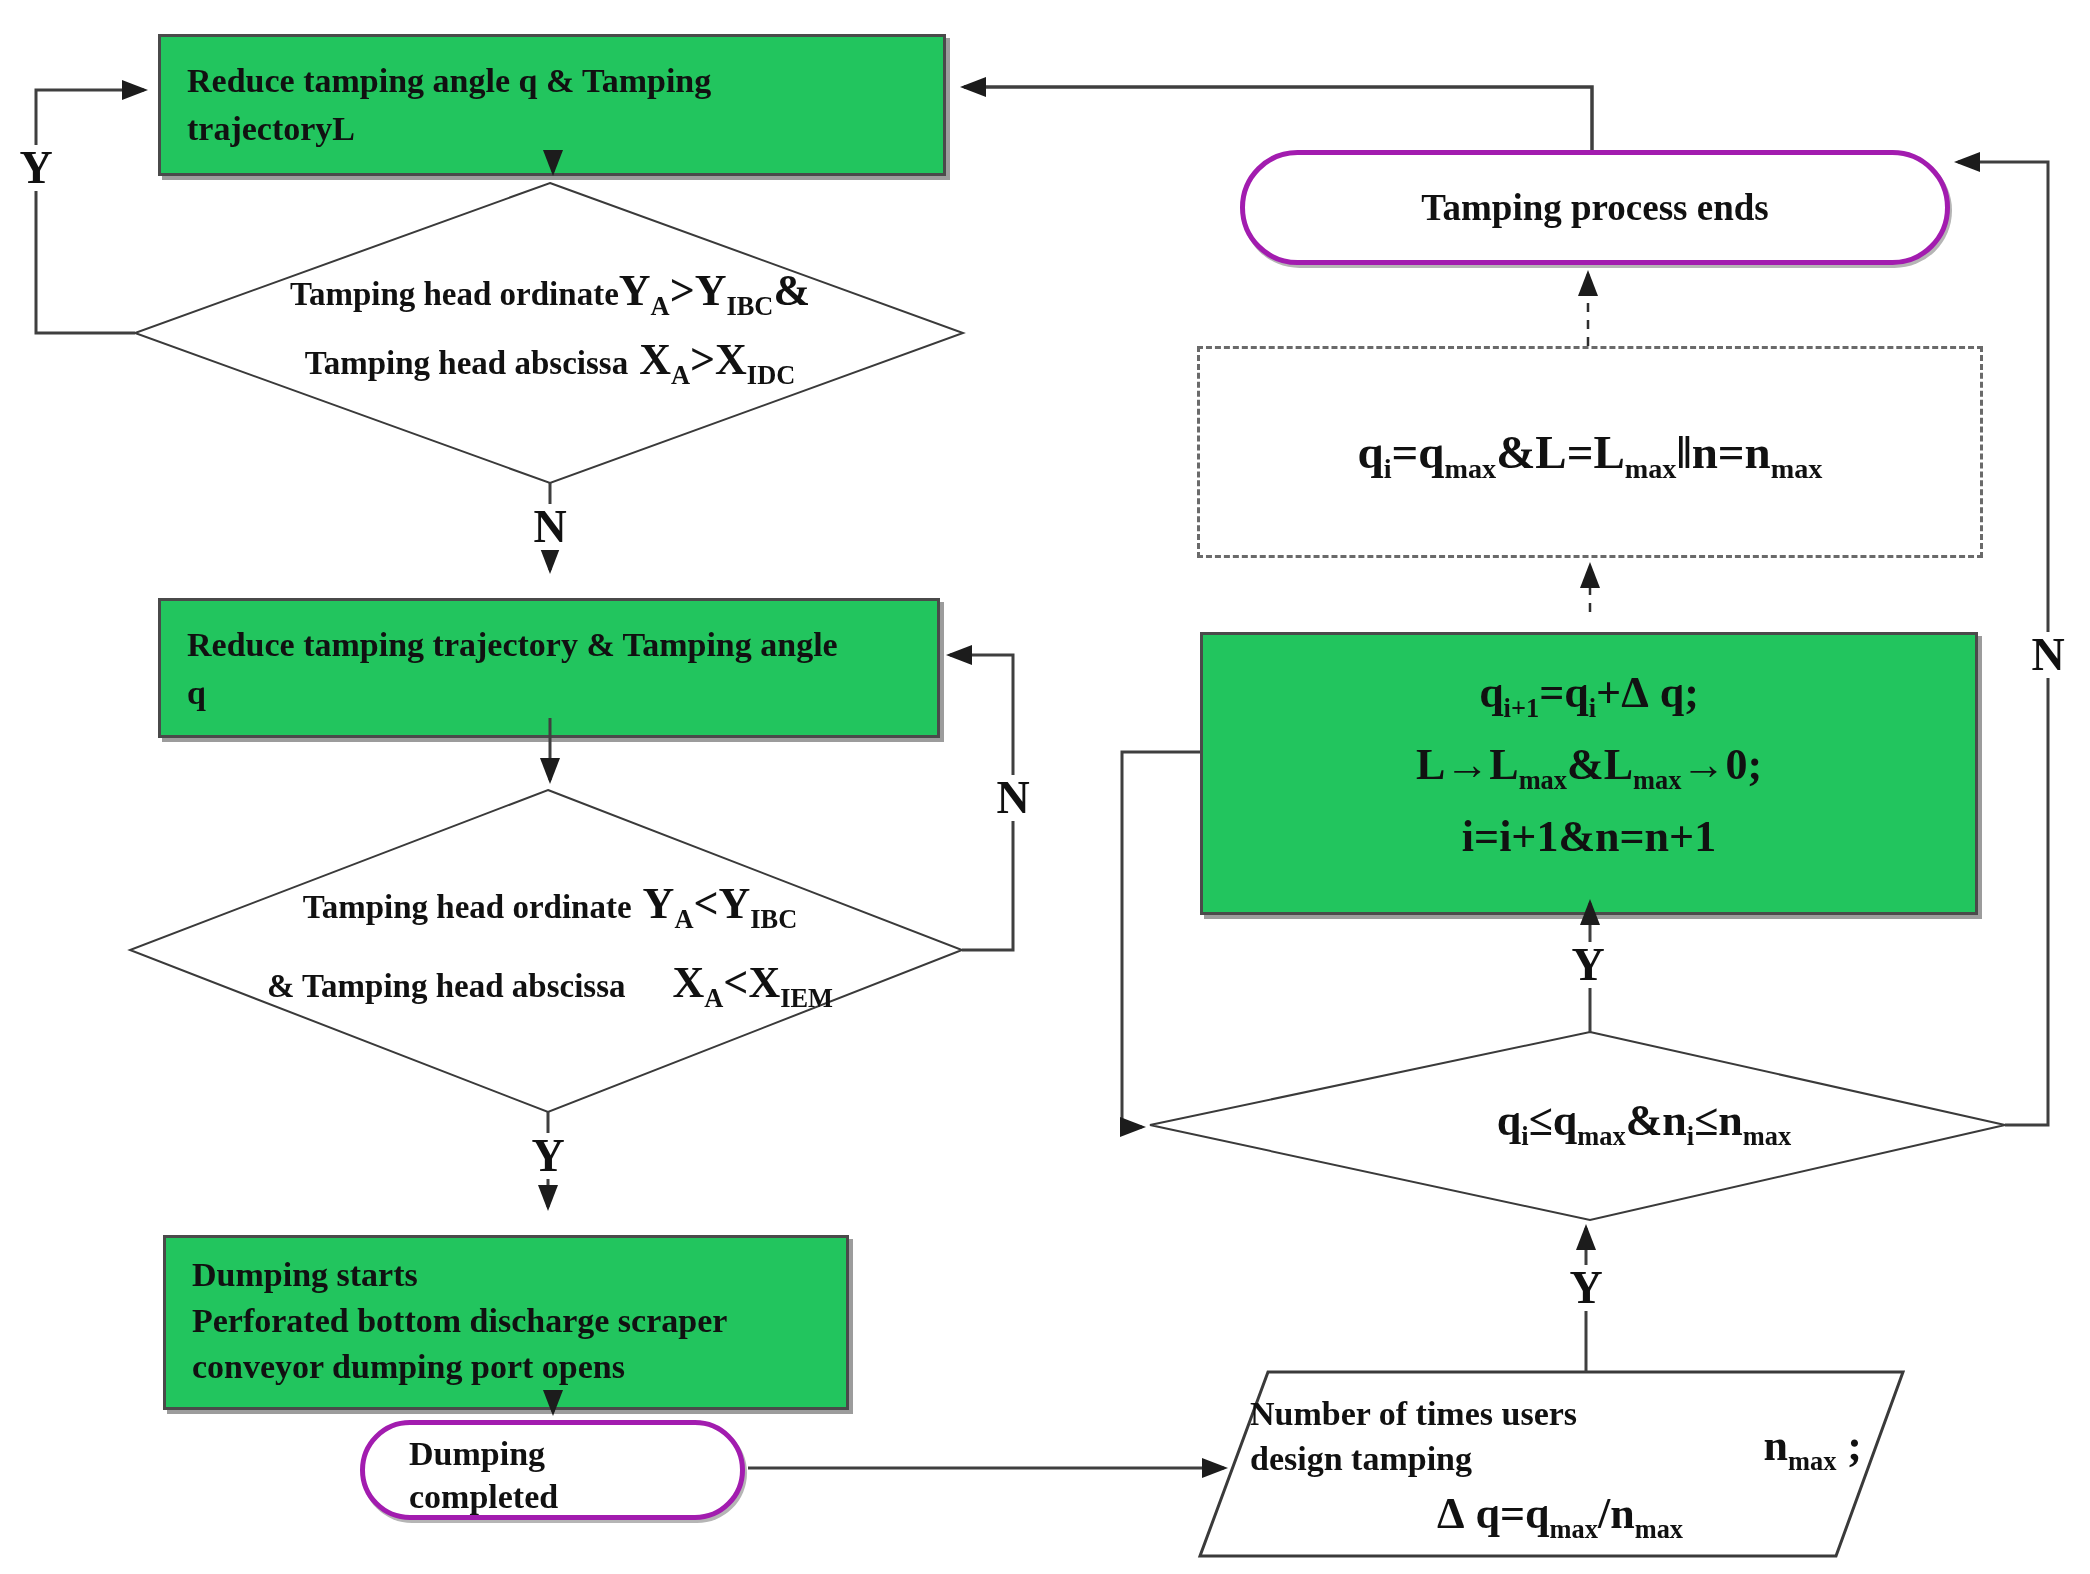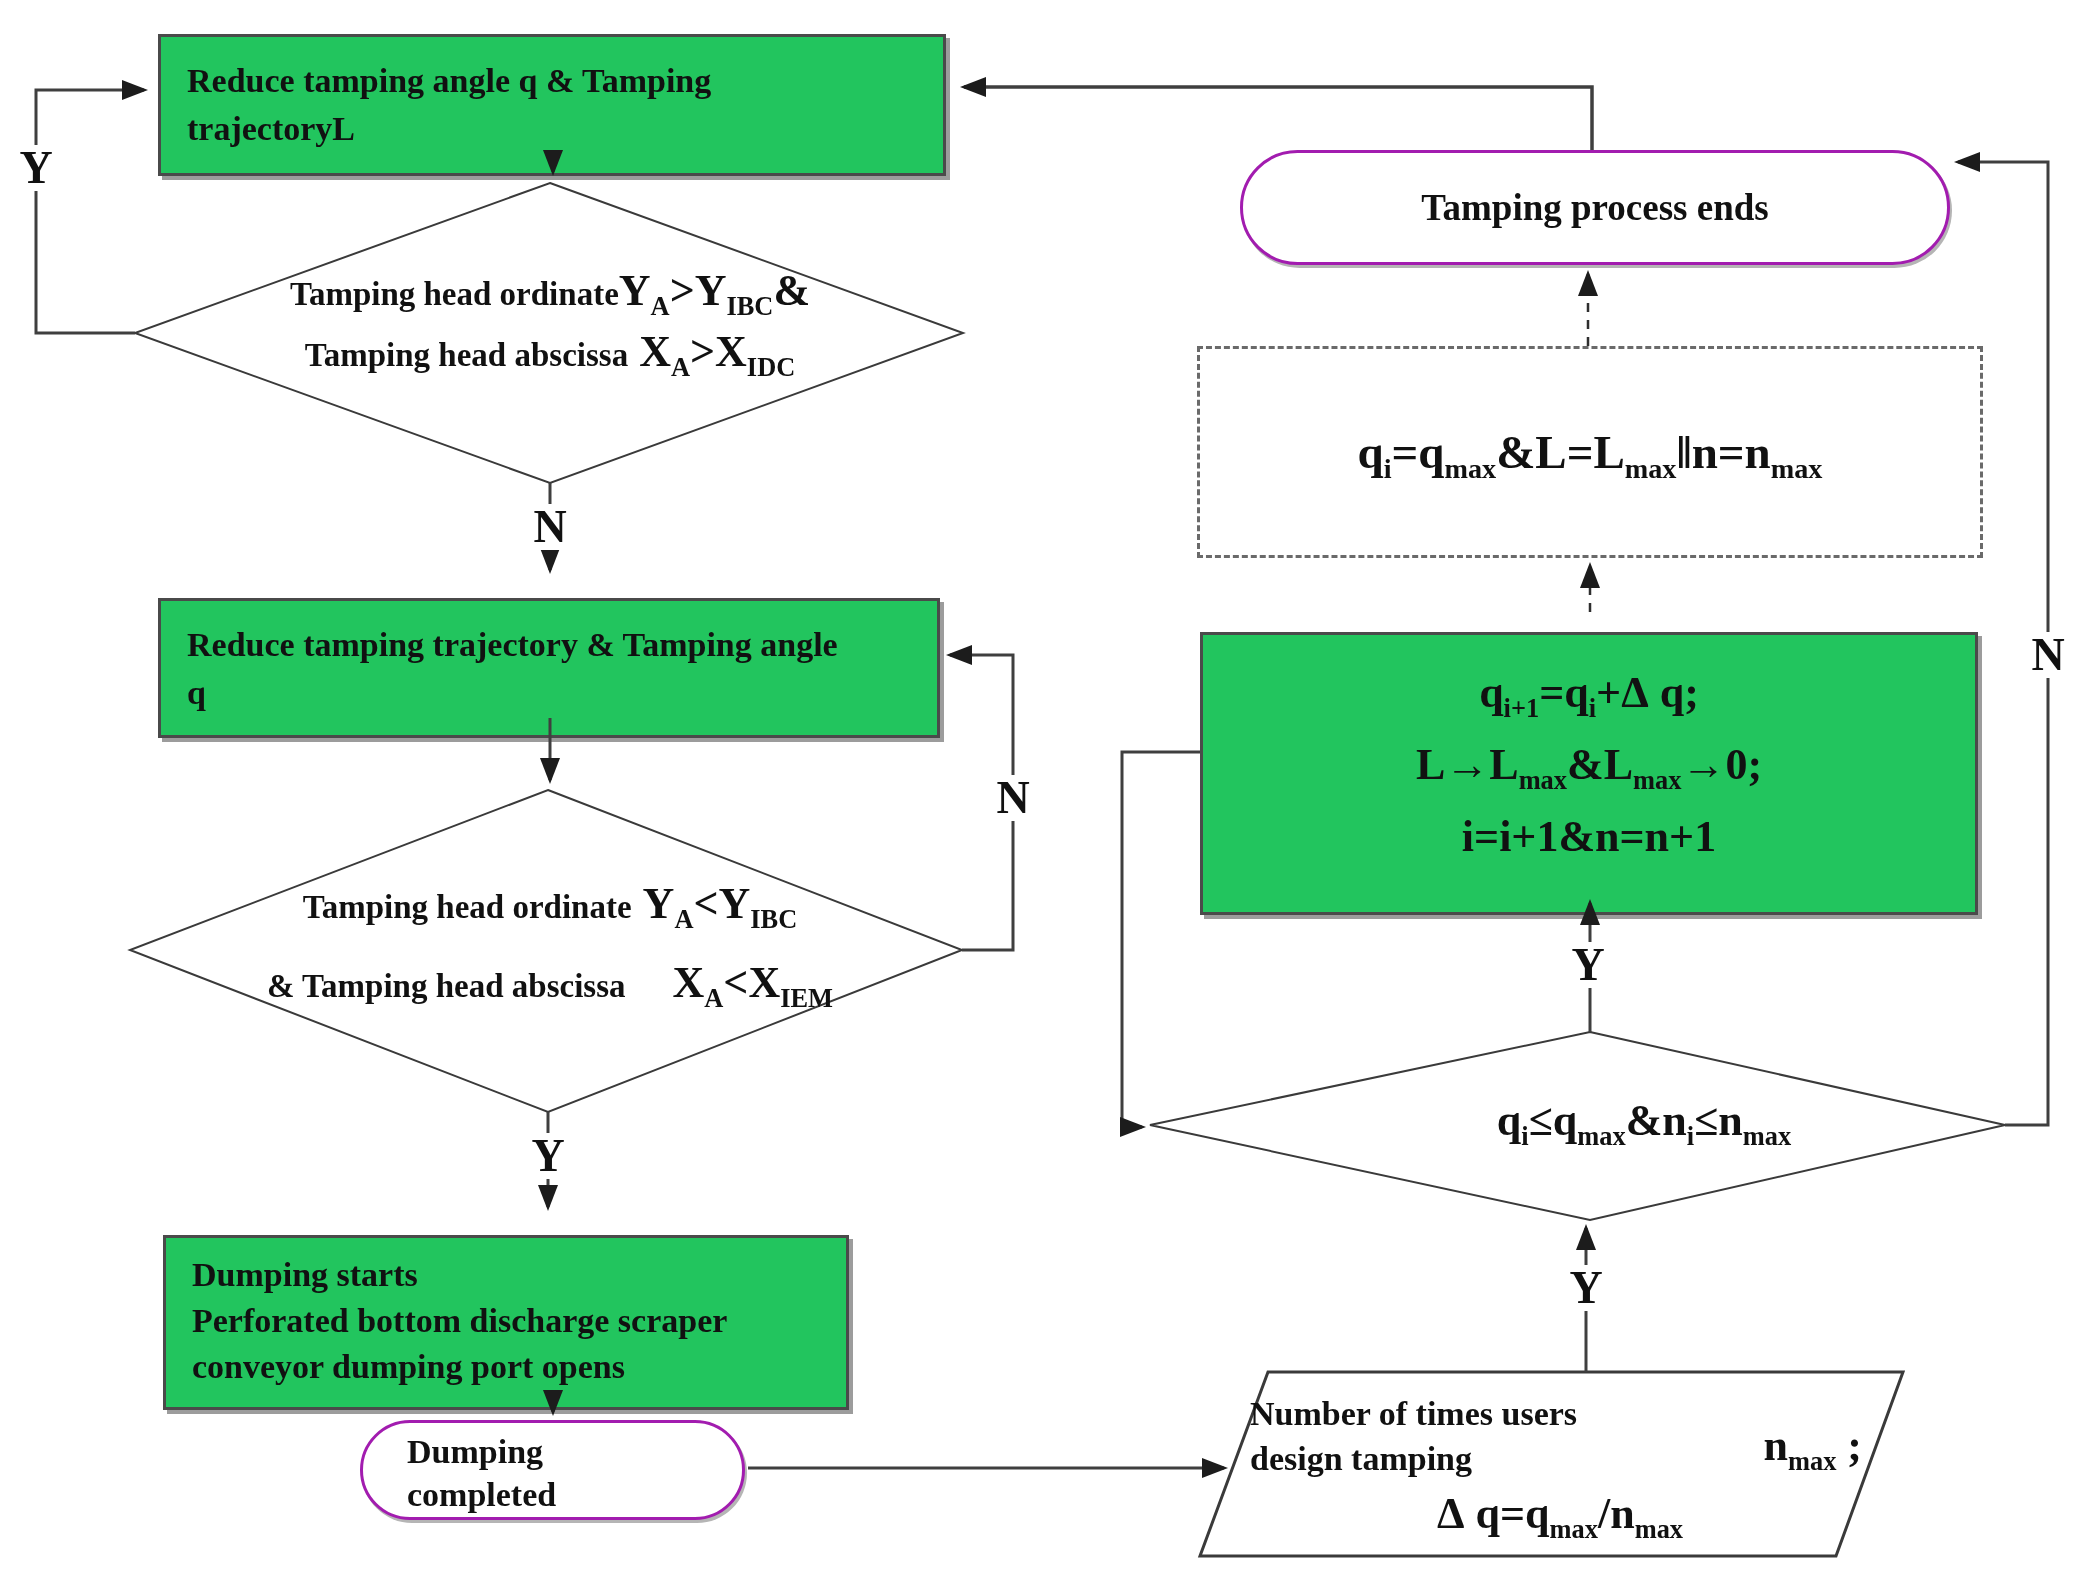--- a/index.html
+++ b/index.html
@@ -7,21 +7,21 @@
     position:relative;width:2090px;height:1574px;background:#ffffff;overflow:hidden;
     font-family:"Liberation Serif","DejaVu Serif",serif;color:#111111;font-weight:bold;
   }
   
   .pbox{
     position:absolute;box-sizing:border-box;background:#22c55e;
     border:3px solid #4a4a4a;box-shadow:4px 4px 0 #9c9c9c;z-index:1;margin-top:20px;
   }
   .terminal{
     position:absolute;box-sizing:border-box;background:#ffffff;
-    border:3px solid #a21caf;border-radius:70px;box-shadow:2px 3px 0 #b5b5b5;z-index:1;
+    border:5px solid #a21caf;border-radius:70px;box-shadow:2px 3px 0 #b5b5b5;z-index:1;
   }
   .dashedbox{
     position:absolute;box-sizing:border-box;background:#ffffff;
     border:3px dashed #6a6a6a;z-index:1;
     display:flex;align-items:center;justify-content:center;
   }
   
   .blk{padding:20px 12px 0 26px;font-size:34px;line-height:1.42;}
   .tline{display:block;white-space:pre;}
   .dtext{position:absolute;z-index:3;display:flex;flex-direction:column;align-items:center;}
@@ -124,21 +124,21 @@
     <path d="M1592,150 V87 H964" stroke="#3f3f3f" stroke-width="3.5" fill="none" marker-end="url(#ah)"></path>
 
     <path d="M1590,612 V566" stroke="#2e2e2e" stroke-width="2.5" stroke-dasharray="9 8" fill="none" marker-end="url(#ah)"></path>
     <path d="M1588,346 V274" stroke="#2e2e2e" stroke-width="2.5" stroke-dasharray="9 8" fill="none" marker-end="url(#ah)"></path>
   </svg>
 
   <div class="dtext" style="left:170px;top:265px;width:760px;">
     <div class="drow">
       <span class="dlabel">Tamping head ordinate</span><span class="f"><span>Y</span><sub>A</sub><span>&gt;</span><span>Y</span><sub>IBC</sub><span>&amp;</span></span>
     </div>
-    <div class="drow" style="margin-top:10px;">
+    <div class="drow" style="margin-top:18px;">
       <span class="dlabel">Tamping head abscissa</span><span class="f"><span>&nbsp;X</span><sub>A</sub><span>&gt;</span><span>X</span><sub>IDC</sub></span>
     </div>
   </div>
 
   <div class="dtext" style="left:170px;top:878px;width:760px;">
     <div class="drow">
       <span class="dlabel">Tamping head ordinate</span><span class="f"><span>&nbsp;Y</span><sub>A</sub><span>&lt;</span><span>Y</span><sub>IBC</sub></span>
     </div>
     <div class="drow" style="margin-top:28px;gap:36px;">
       <span class="dlabel">&amp; Tamping head abscissa</span><span class="f"><span>&nbsp;X</span><sub>A</sub><span>&lt;</span><span>X</span><sub>IEM</sub></span>

